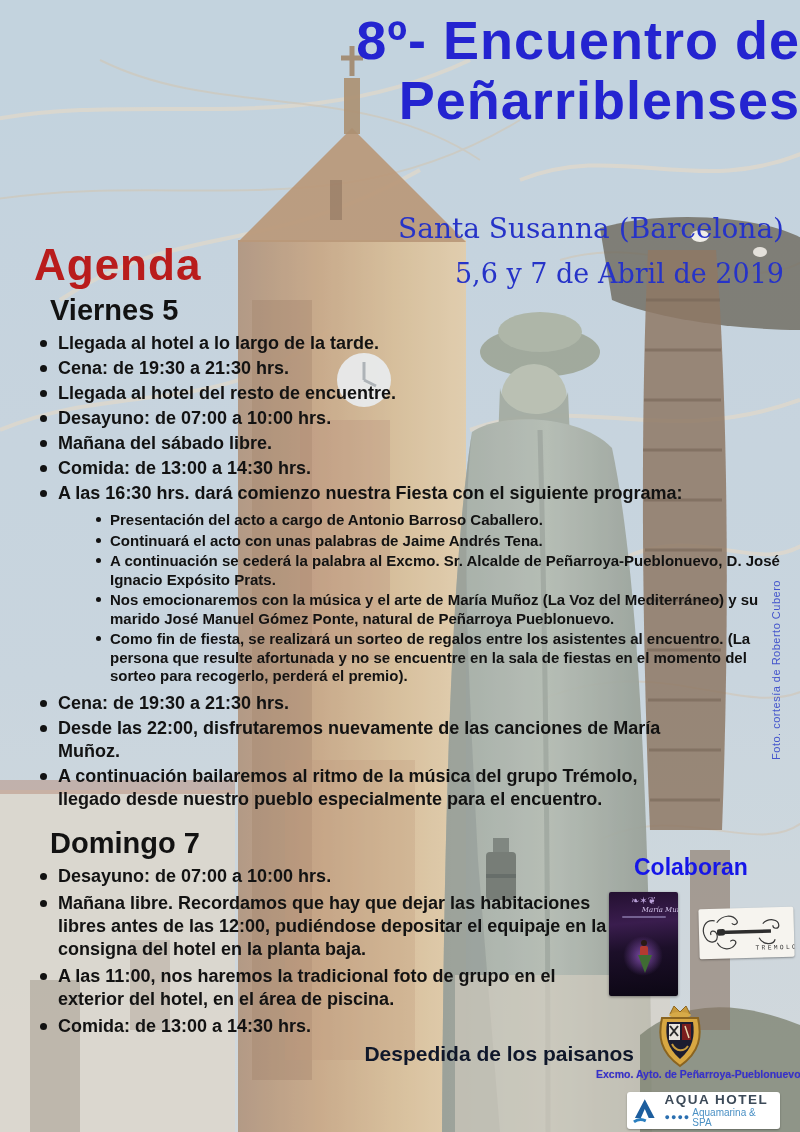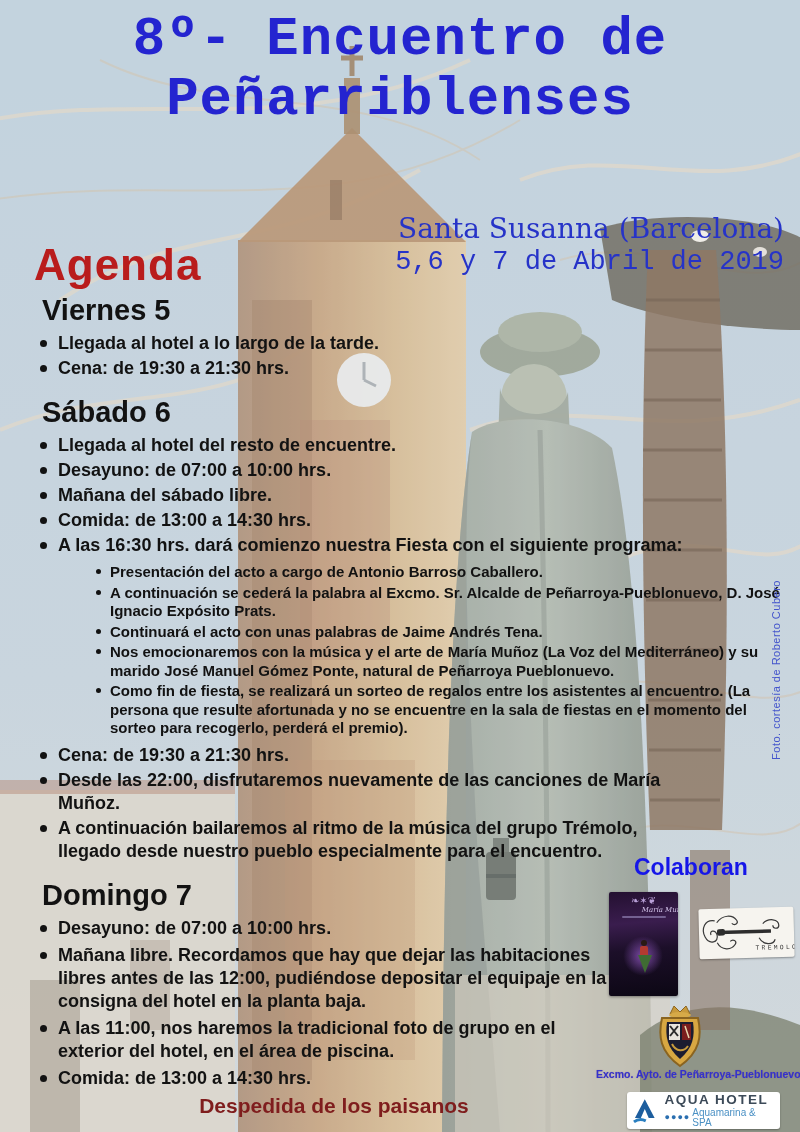--- a/index.html
+++ b/index.html
@@ -5,60 +5,60 @@
   html,body{margin:0;padding:0;}
   body{font-family:"Liberation Sans",sans-serif;background:#888;}
   .poster{
     position:relative;width:800px;height:1132px;margin:0 auto;
     overflow:hidden;background:#b7c9d6;
   }
   .bg{position:absolute;inset:0;width:800px;height:1132px;}
 
   
   .title{
-    position:absolute;top:10px;left:0;width:800px;text-align:center;
-    font-family:Liberation Mono, monospace;
+    position:absolute;top:10px;left:0;width:800px;text-align:right;
+    font-family:Liberation Sans, sans-serif;
     font-weight:bold;color:#2424d0;font-size:54px;line-height:1.12;
     letter-spacing:1px;
   }
   .subtitle{
     position:absolute;top:176px;right:16px;text-align:right;
     font-family:"DejaVu Serif","Liberation Serif",serif;
     color:#2633c8;
   }
   .subtitle .loc{font-size:28px;line-height:1.2;margin-top:36px;}
-  .subtitle .dates{font-size:27px;line-height:1.2;font-family:Liberation Mono, monospace;}
+  .subtitle .dates{font-size:27px;line-height:1.2;margin-top:12px;}
 
   .agenda-h{
     position:absolute;top:240px;left:34px;
     font-size:44px;font-weight:bold;color:#b91c1c;letter-spacing:1px;
   }
 
   
   .content{position:absolute;left:34px;top:294px;width:745px;color:#121212;}
-  .day-title{font-size:29px;font-weight:bold;line-height:32px;margin:0 0 6px 8px;}
+  .day-title{font-size:29px;font-weight:bold;line-height:32px;margin:0 0 6px 16px;}
   .day-title.gap{margin-top:16px;}
   ul{list-style:none;margin:0;padding:0;}
   .blist li{
     display:flex;gap:11px;font-size:18px;font-weight:bold;
     line-height:23px;margin:0 0 2px 6px;
   }
   .dot{flex:0 0 auto;width:7px;height:7px;border-radius:50%;background:#121212;margin-top:8px;}
   .sublist{margin:6px 0 6px 62px;width:692px;}
   .sublist li{
     display:flex;gap:9px;font-size:15px;font-weight:bold;
     line-height:18.5px;margin:0 0 2px 0;
   }
   .sublist .dot{width:5px;height:5px;margin-top:6px;}
   .evening{width:668px;margin-top:2px;}
   .domingo{width:580px;}
   .domingo li{line-height:23px;margin-bottom:4px;}
   .closing{
-    width:600px;text-align:center;font-size:21px;font-weight:bold;
-    color:#7f1d1d;margin-top:2px;
+    width:600px;text-align:right;font-size:21px;font-weight:bold;
+    color:#0f172a;margin-top:2px;
   }
 
   
   .colaboran-h{
     position:absolute;top:854px;left:634px;
     font-size:23px;font-weight:bold;color:#1616e8;
   }
   .maria-poster{
     position:absolute;left:609px;top:892px;width:69px;height:104px;
     background:linear-gradient(175deg,#241031 0%,#3a1d4e 30%,#1c0f29 55%,#0c0714 100%);
@@ -219,21 +219,20 @@
       <li>
           <span class="dot"></span>
           <span>Llegada al hotel a lo largo de la tarde.</span>
         </li>
       <li>
           <span class="dot"></span>
           <span>Cena: de 19:30 a 21:30 hrs.</span>
         </li>
     </ul>
 
-    <h2 class="day-title gap">Sábado 6</h2>
     <ul class="blist">
       <li>
           <span class="dot"></span>
           <span>Llegada al hotel del resto de encuentre.</span>
         </li>
       <li>
           <span class="dot"></span>
           <span>Desayuno: de 07:00 a 10:00 hrs.</span>
         </li>
       <li>
@@ -250,25 +249,25 @@
         </li>
     </ul>
 
     <ul class="sublist">
       <li>
           <span class="dot"></span>
           <span>Presentación del acto a cargo de Antonio Barroso Caballero.</span>
         </li>
       <li>
           <span class="dot"></span>
+          <span>Continuará el acto con unas palabras de Jaime Andrés Tena.</span>
+        </li>
+      <li>
+          <span class="dot"></span>
           <span>A continuación se cederá la palabra al Excmo. Sr. Alcalde de Peñarroya-Pueblonuevo, D. José Ignacio Expósito Prats.</span>
-        </li>
-      <li>
-          <span class="dot"></span>
-          <span>Continuará el acto con unas palabras de Jaime Andrés Tena.</span>
         </li>
       <li>
           <span class="dot"></span>
           <span>Nos emocionaremos con la música y el arte de María Muñoz (La Voz del Mediterráneo) y su marido  José Manuel Gómez Ponte, natural de Peñarroya Pueblonuevo.</span>
         </li>
       <li>
           <span class="dot"></span>
           <span>Como fin de fiesta, se realizará un sorteo de regalos entre los asistentes al encuentro. (La persona que resulte afortunada y no se encuentre en la sala de fiestas en el momento del sorteo para recogerlo, perderá el premio).</span>
         </li>
     </ul>

